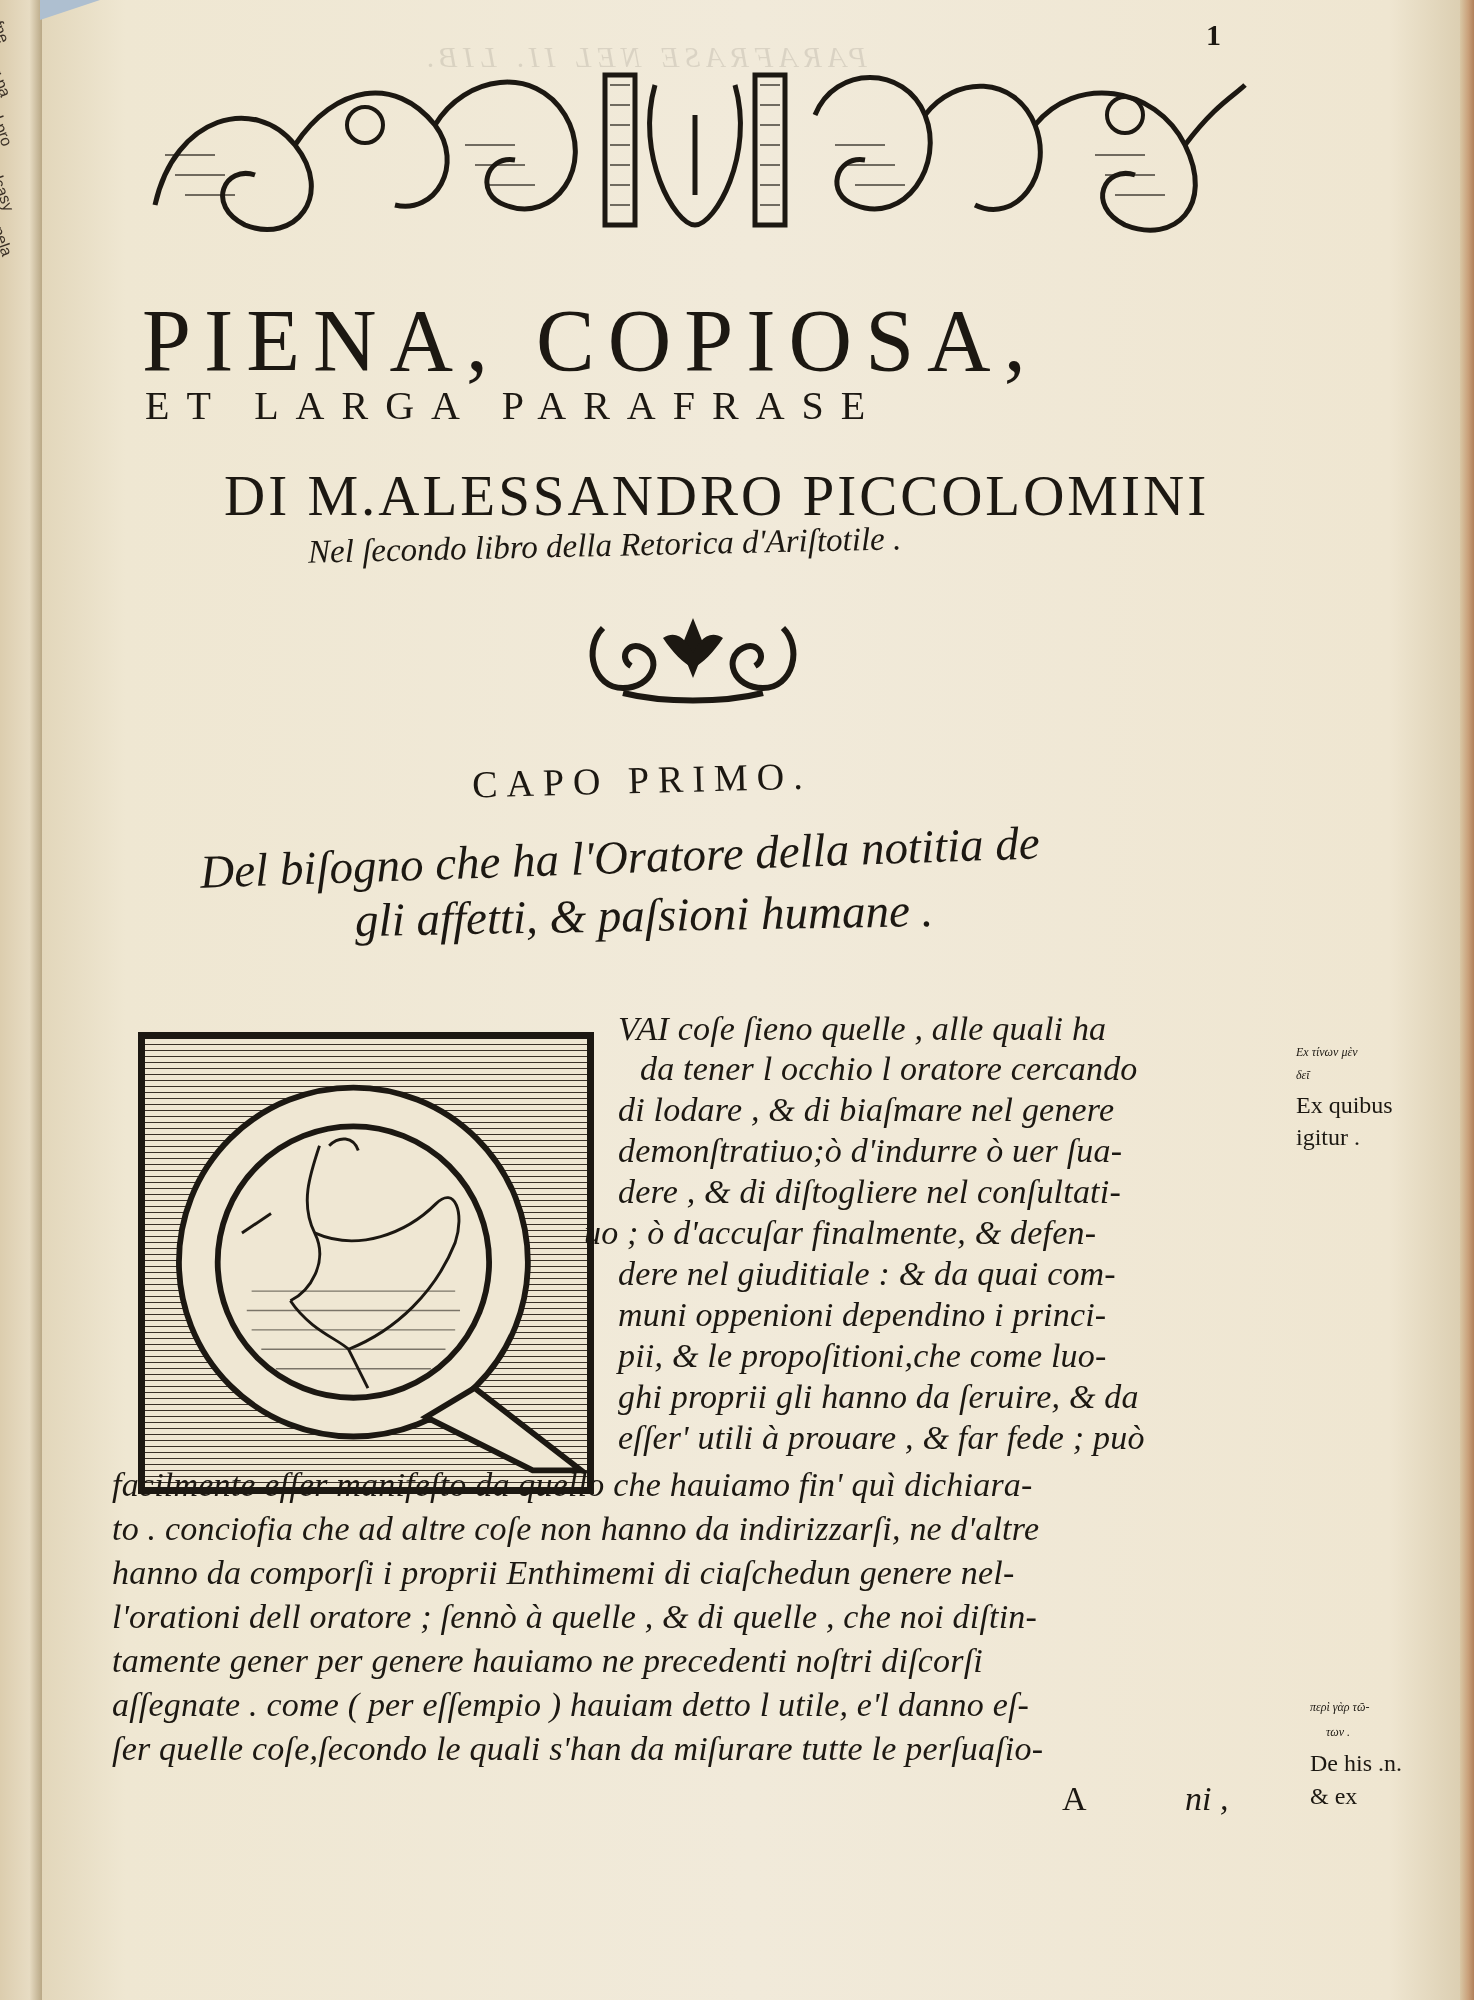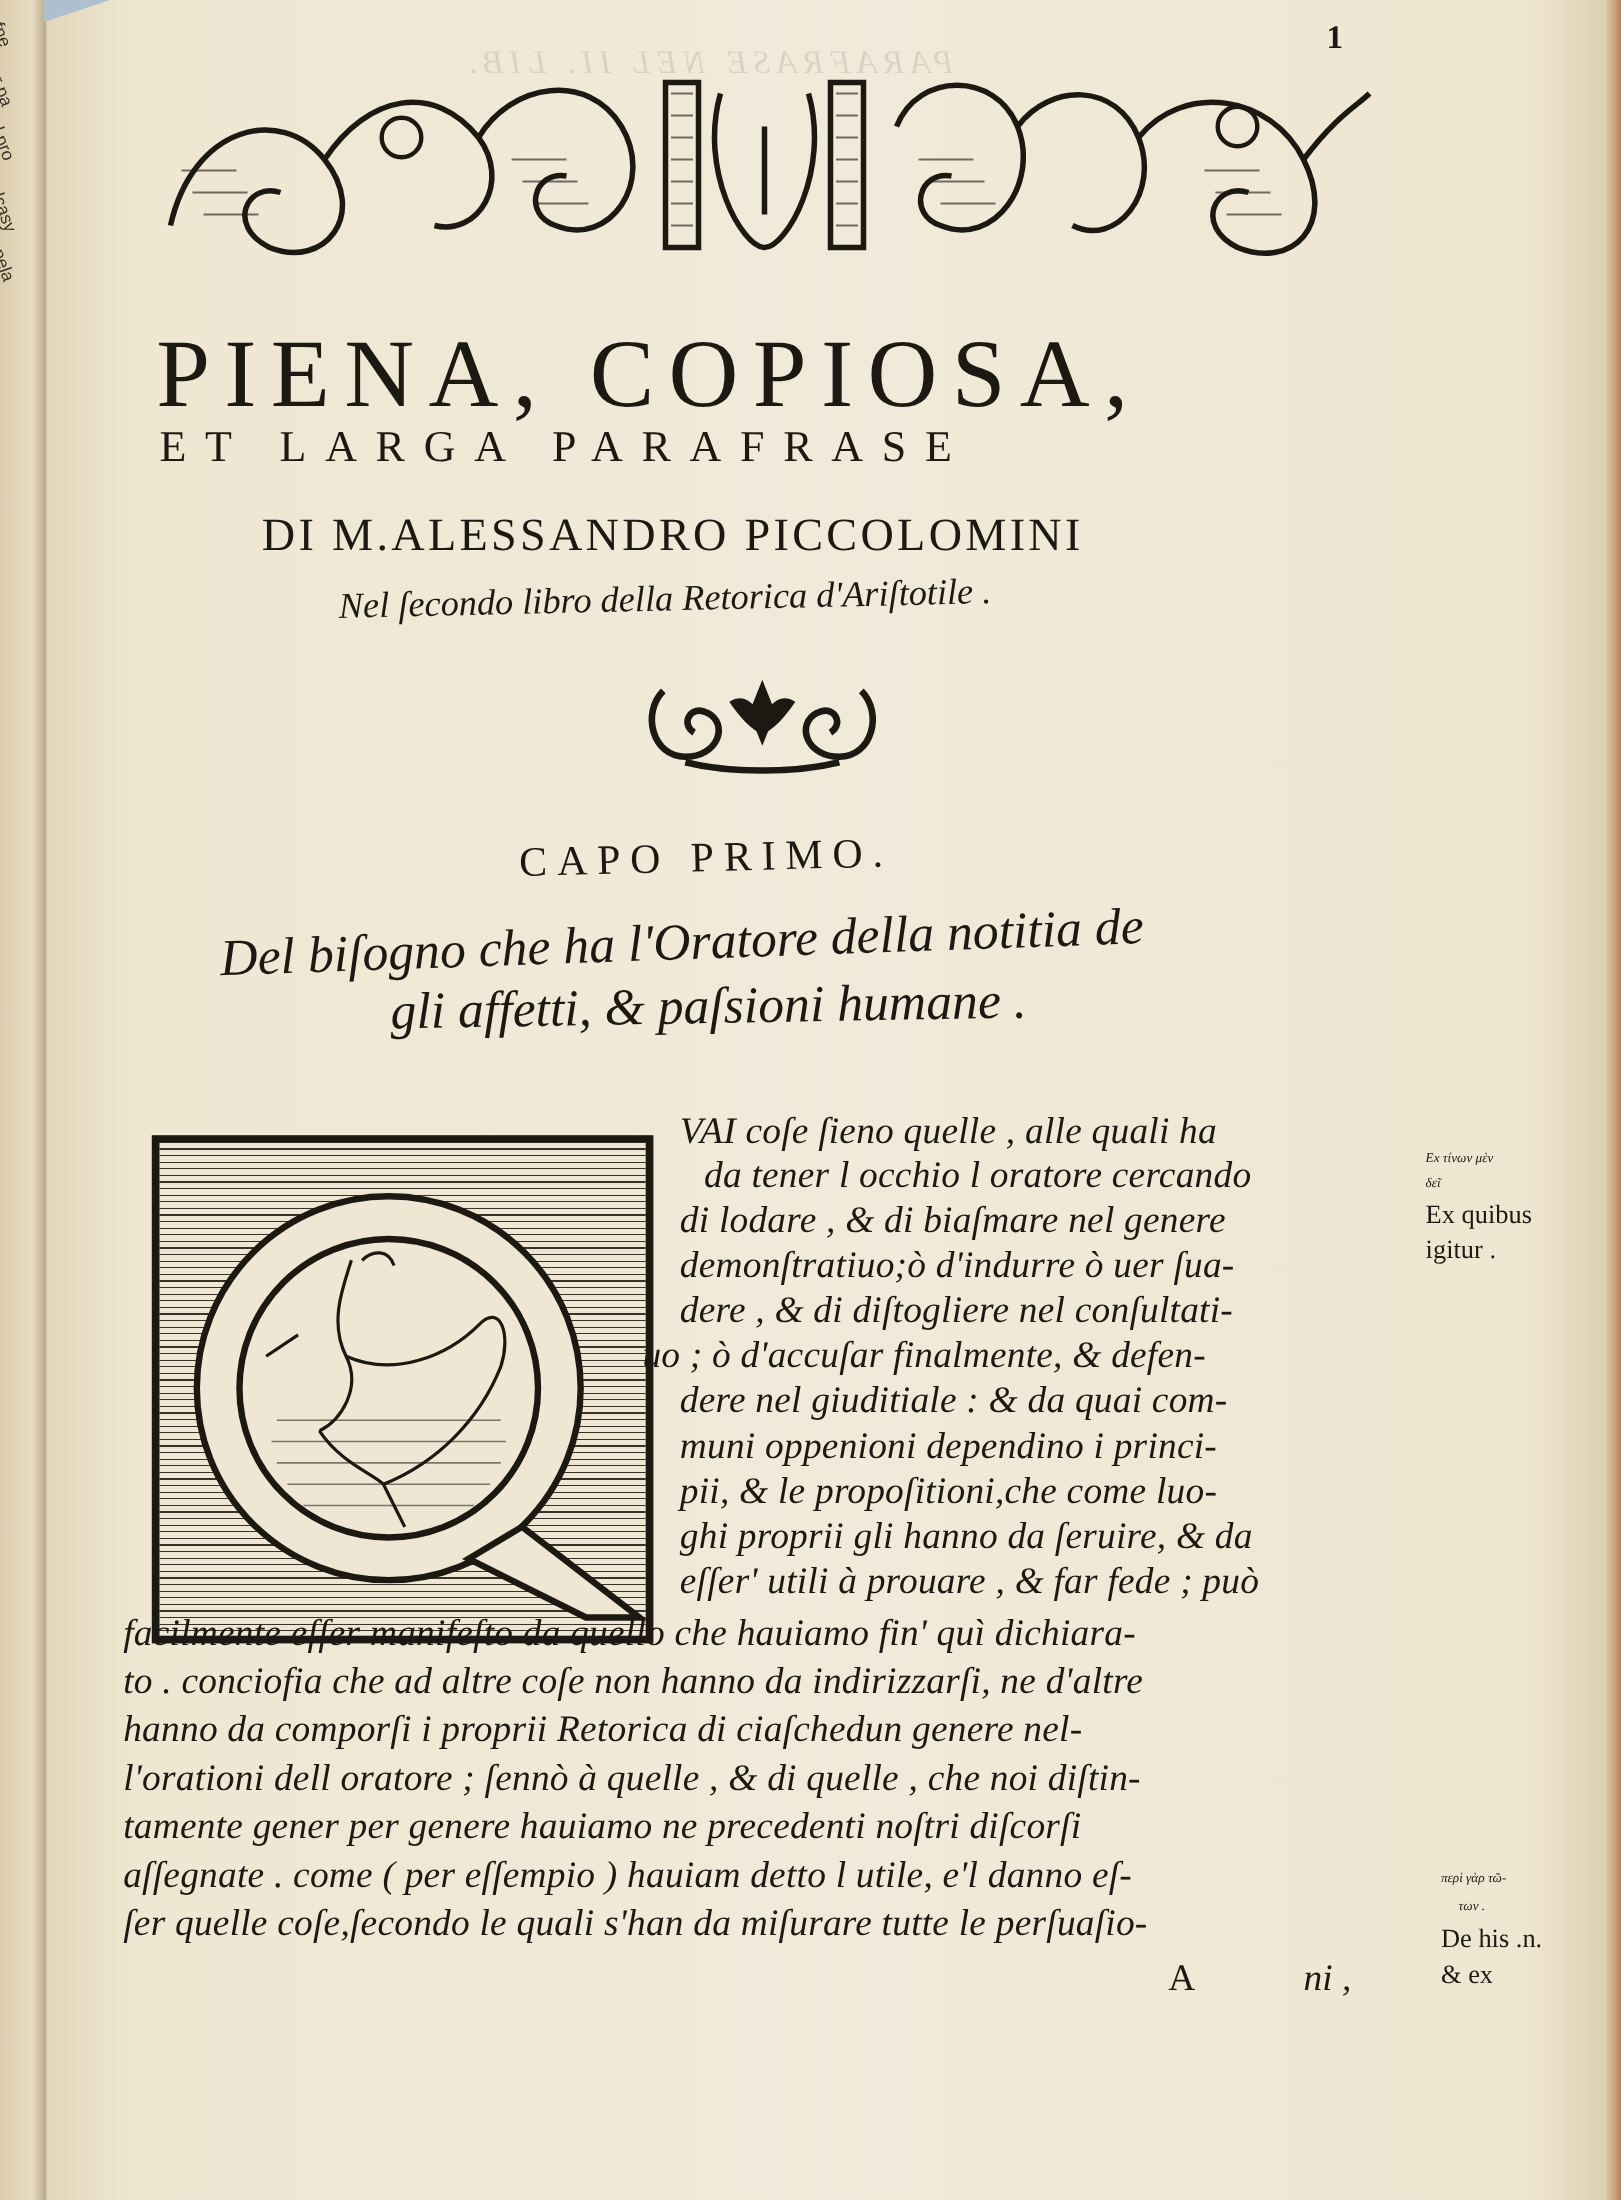--- a/index.html
+++ b/index.html
@@ -35,21 +35,21 @@
     position:absolute; left:1206px; top:18px; font-size:30px; font-weight:bold;
   }
   .headpiece {
     position:absolute; left:135px; top:55px; width:1120px; height:200px;
   }
   .title-line {
     position:absolute; white-space:nowrap; font-weight:normal;
   }
   .t1 { left:142px; top:290px; font-size:88px; letter-spacing:13px; }
   .t2 { left:145px; top:382px; font-size:40px; letter-spacing:17px; }
-  .t3 { left:238px; top:463px; font-size:42px; letter-spacing:3px; }
+  .t3 { left:224px; top:463px; font-size:57px; letter-spacing:3px; }
   .t4 { left:308px; top:527px; font-size:33px; font-style:italic; transform:rotate(-1.3deg); }
   .tailpiece { position:absolute; left:583px; top:608px; width:220px; height:100px; }
   .capo {
     position:absolute; left:472px; top:758px; font-size:38px; letter-spacing:9px;
     transform:rotate(-1.5deg); white-space:nowrap;
   }
   .rubric1 {
     position:absolute; left:200px; top:830px; font-size:47px; font-style:italic;
     transform:rotate(-2deg); white-space:nowrap;
   }
@@ -171,21 +171,21 @@
 <div class="body-line" style="left:618px;top:1173px">dere , &amp; di diſtogliere nel conſultati-</div>
 <div class="body-line" style="left:584px;top:1214px">uo ; ò d'accuſar finalmente, &amp; defen-</div>
 <div class="body-line" style="left:618px;top:1255px">dere nel giuditiale : &amp; da quai com-</div>
 <div class="body-line" style="left:618px;top:1296px">muni oppenioni dependino i princi-</div>
 <div class="body-line" style="left:618px;top:1337px">pii, &amp; le propoſitioni,che come luo-</div>
 <div class="body-line" style="left:618px;top:1378px">ghi proprii gli hanno da ſeruire, &amp; da</div>
 <div class="body-line" style="left:618px;top:1419px">eſſer' utili à prouare , &amp; far fede ; può</div>
 
 <div class="body-line" style="left:112px;top:1466px">facilmente eſſer manifeſto da quello che hauiamo fin' quì dichiara-</div>
 <div class="body-line" style="left:112px;top:1510px">to . conciofia che ad altre coſe non hanno da indirizzarſi, ne d'altre</div>
-<div class="body-line" style="left:112px;top:1554px">hanno da comporſi i proprii Retorica di ciaſchedun genere nel-</div>
+<div class="body-line" style="left:112px;top:1554px">hanno da comporſi i proprii Enthimemi di ciaſchedun genere nel-</div>
 <div class="body-line" style="left:112px;top:1598px">l'orationi dell oratore ; ſennò à quelle , &amp; di quelle , che noi diſtin-</div>
 <div class="body-line" style="left:112px;top:1642px">tamente gener per genere hauiamo ne precedenti noſtri diſcorſi</div>
 <div class="body-line" style="left:112px;top:1686px">aſſegnate . come ( per eſſempio ) hauiam detto l utile, e'l danno eſ-</div>
 <div class="body-line" style="left:112px;top:1730px">ſer quelle coſe,ſecondo le quali s'han da miſurare tutte le perſuaſio-</div>
 
 <div class="catch" style="left:1062px;top:1780px;font-style:normal">A</div>
 <div class="catch" style="left:1185px;top:1780px">ni ,</div>
 
 <div class="marg greek" style="left:1296px;top:1045px">Ex τίνων μὲν</div>
 <div class="marg greek" style="left:1296px;top:1068px">δεῖ</div>

